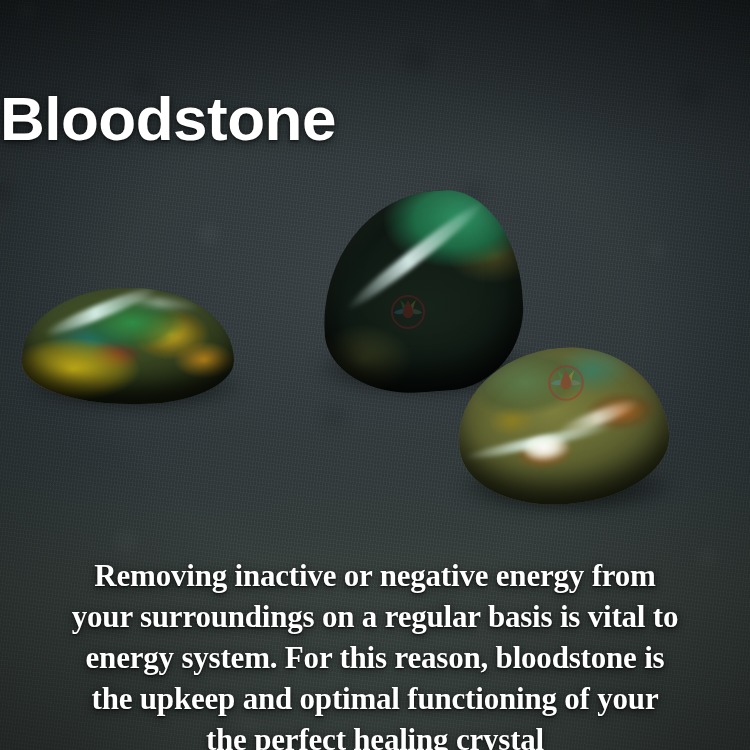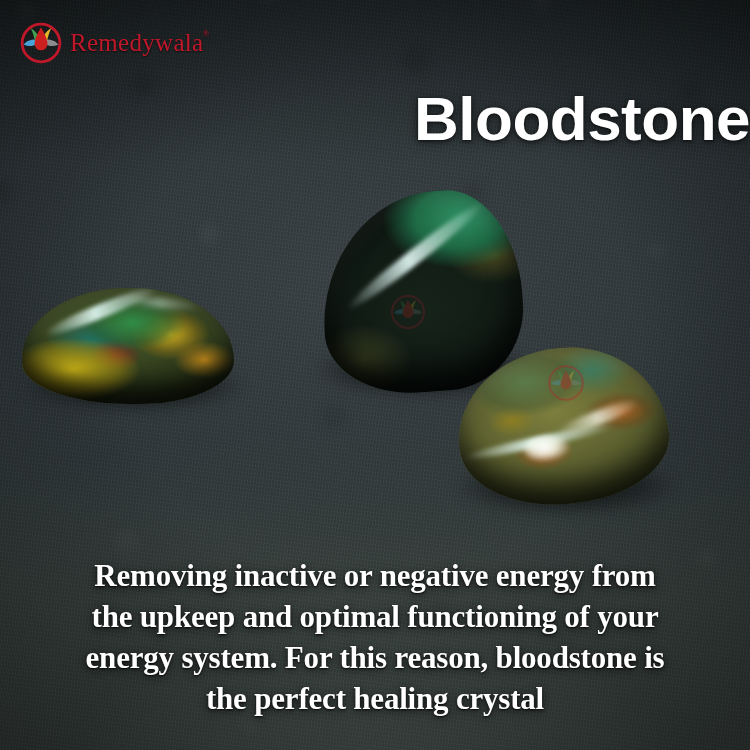--- a/index.html
+++ b/index.html
@@ -101,21 +101,21 @@
     top: -6px;
     left: -1px;
   }
 
   
   .headline {
     position: absolute;
     left: 0; right: 0;
     top: 40px;
     z-index: 30;
-    text-align: right;
+    text-align: left;
     color: #ffffff;
     font-size: 62px;
     font-weight: bold;
     line-height: 74px;
     letter-spacing: -0.5px;
     text-shadow: 0 2px 10px rgba(0,0,0,.55), 0 1px 3px rgba(0,0,0,.6);
   }
   .headline .hl-line { display: block; }
 
   
@@ -299,36 +299,26 @@
     <circle cx="50" cy="50" r="40" fill="none" stroke="#c0182a" stroke-width="5"></circle>
     <path d="M50 46 A30 30 0 0 1 14 52 A30 30 0 0 1 50 46 Z" fill="#4aa3d8" opacity=".85"></path>
     <path d="M50 46 A30 30 0 0 0 86 52 A30 30 0 0 0 50 46 Z" fill="#8d8d8d" opacity=".85"></path>
     <path d="M50 44 C42 30 36 24 30 20 C34 30 36 38 38 46 Z" fill="#3fa050" opacity=".85"></path>
     <path d="M50 44 C58 30 64 24 70 20 C66 30 64 38 62 46 Z" fill="#e6b62a" opacity=".85"></path>
     <path d="M50 20 C58 34 63 44 63 52 a13 13 0 0 1 -26 0 c0 -8 5 -18 13 -32 Z" fill="#cc1f1f"></path>
   </svg>
 
   <div class="bg-vignette"></div>
 
-  <div class="logo">
-    <svg class="logo-mark" viewBox="0 0 100 100">
-      <circle cx="50" cy="50" r="41" fill="none" stroke="#c0182a" stroke-width="6"></circle>
-      <path d="M50 46 A31 31 0 0 1 12 53 A31 31 0 0 1 50 46 Z" fill="#4aa3d8"></path>
-      <path d="M50 46 A31 31 0 0 0 88 53 A31 31 0 0 0 50 46 Z" fill="#8d8d8d"></path>
-      <path d="M50 44 C42 29 35 22 28 18 C33 29 35 38 37 46 Z" fill="#3fa050"></path>
-      <path d="M50 44 C58 29 65 22 72 18 C67 29 65 38 63 46 Z" fill="#e6b62a"></path>
-      <path d="M50 16 C59 32 64 43 64 52 a14 14 0 0 1 -28 0 c0 -9 5 -20 14 -36 Z" fill="#cc1f1f"></path>
-    </svg>
-    <div class="logo-word"><span>Remedywala</span><span class="logo-reg">®</span></div>
-  </div>
 
   <h1 class="headline">
     <span class="hl-line">Bloodstone</span>
   </h1>
 
   <p class="body-copy">
     <span class="bc-line">Removing inactive or negative energy from</span>
+    <span class="bc-line">your surroundings on a regular basis is vital to</span>
+    <span class="bc-line">energy system. For this reason, bloodstone is</span>
     <span class="bc-line">the upkeep and optimal functioning of your</span>
-    <span class="bc-line">energy system. For this reason, bloodstone is</span>
     <span class="bc-line">the perfect healing crystal</span>
   </p>
 
 </div>
 
 </body></html>

